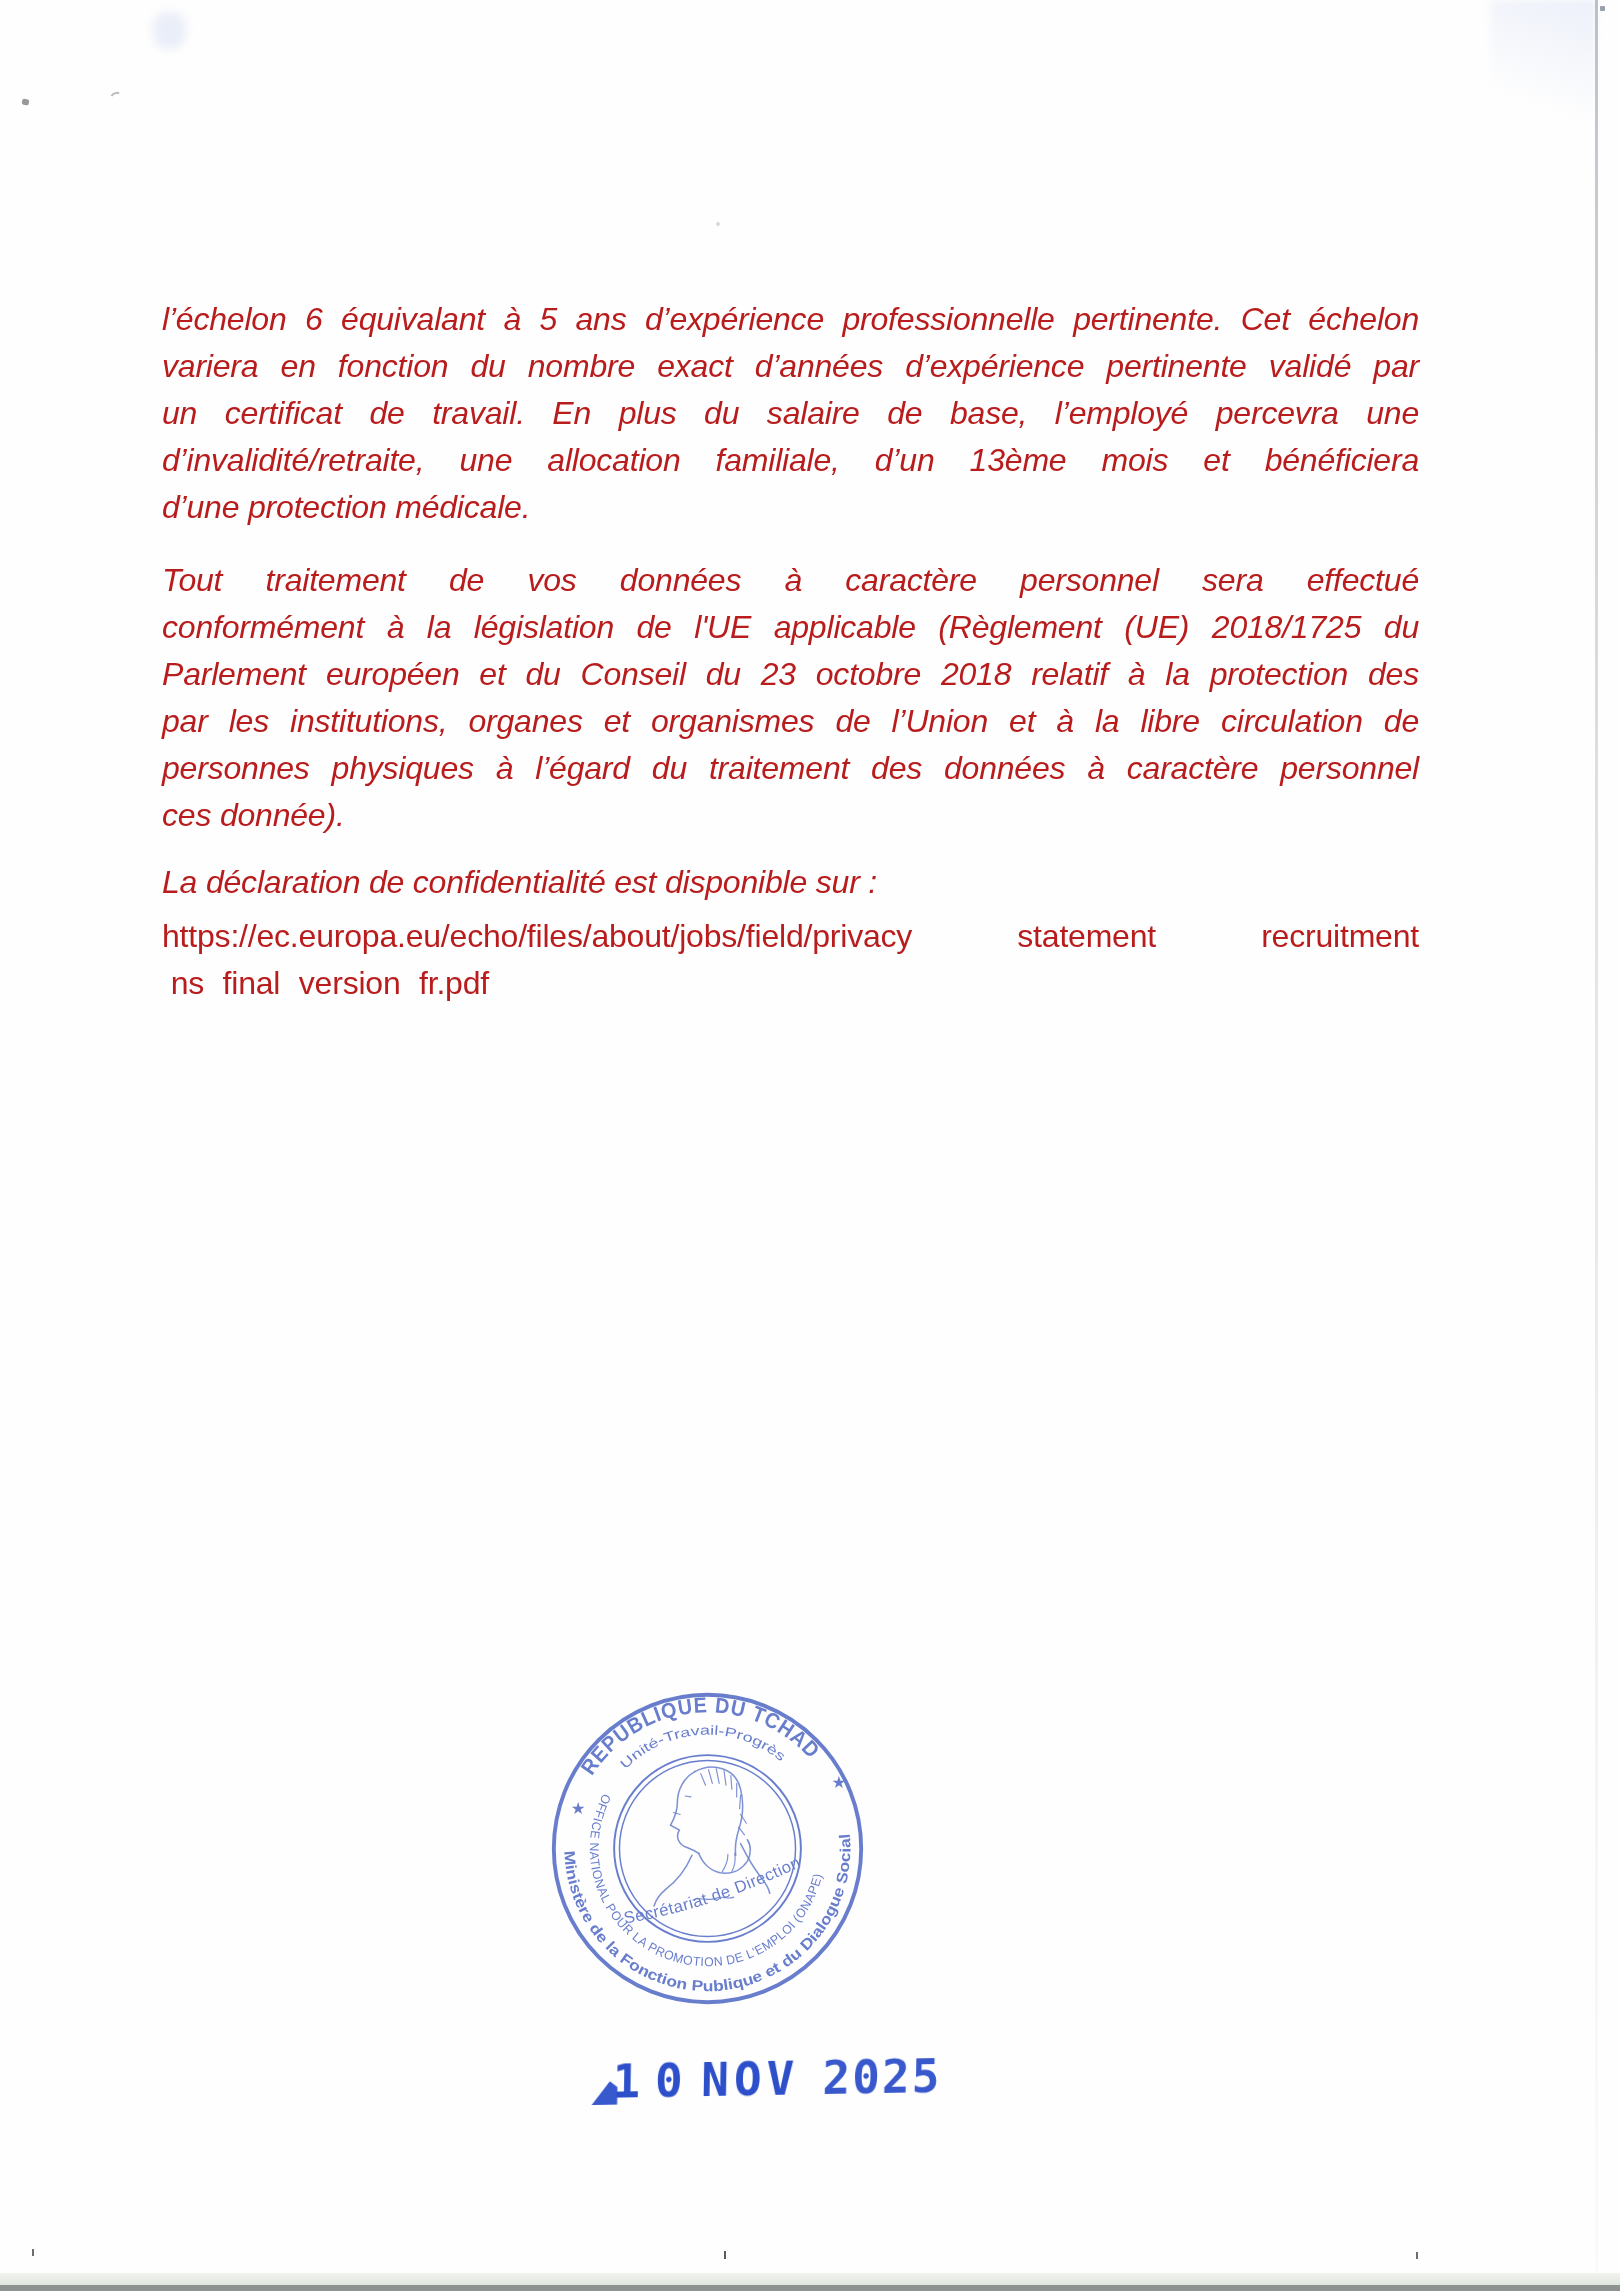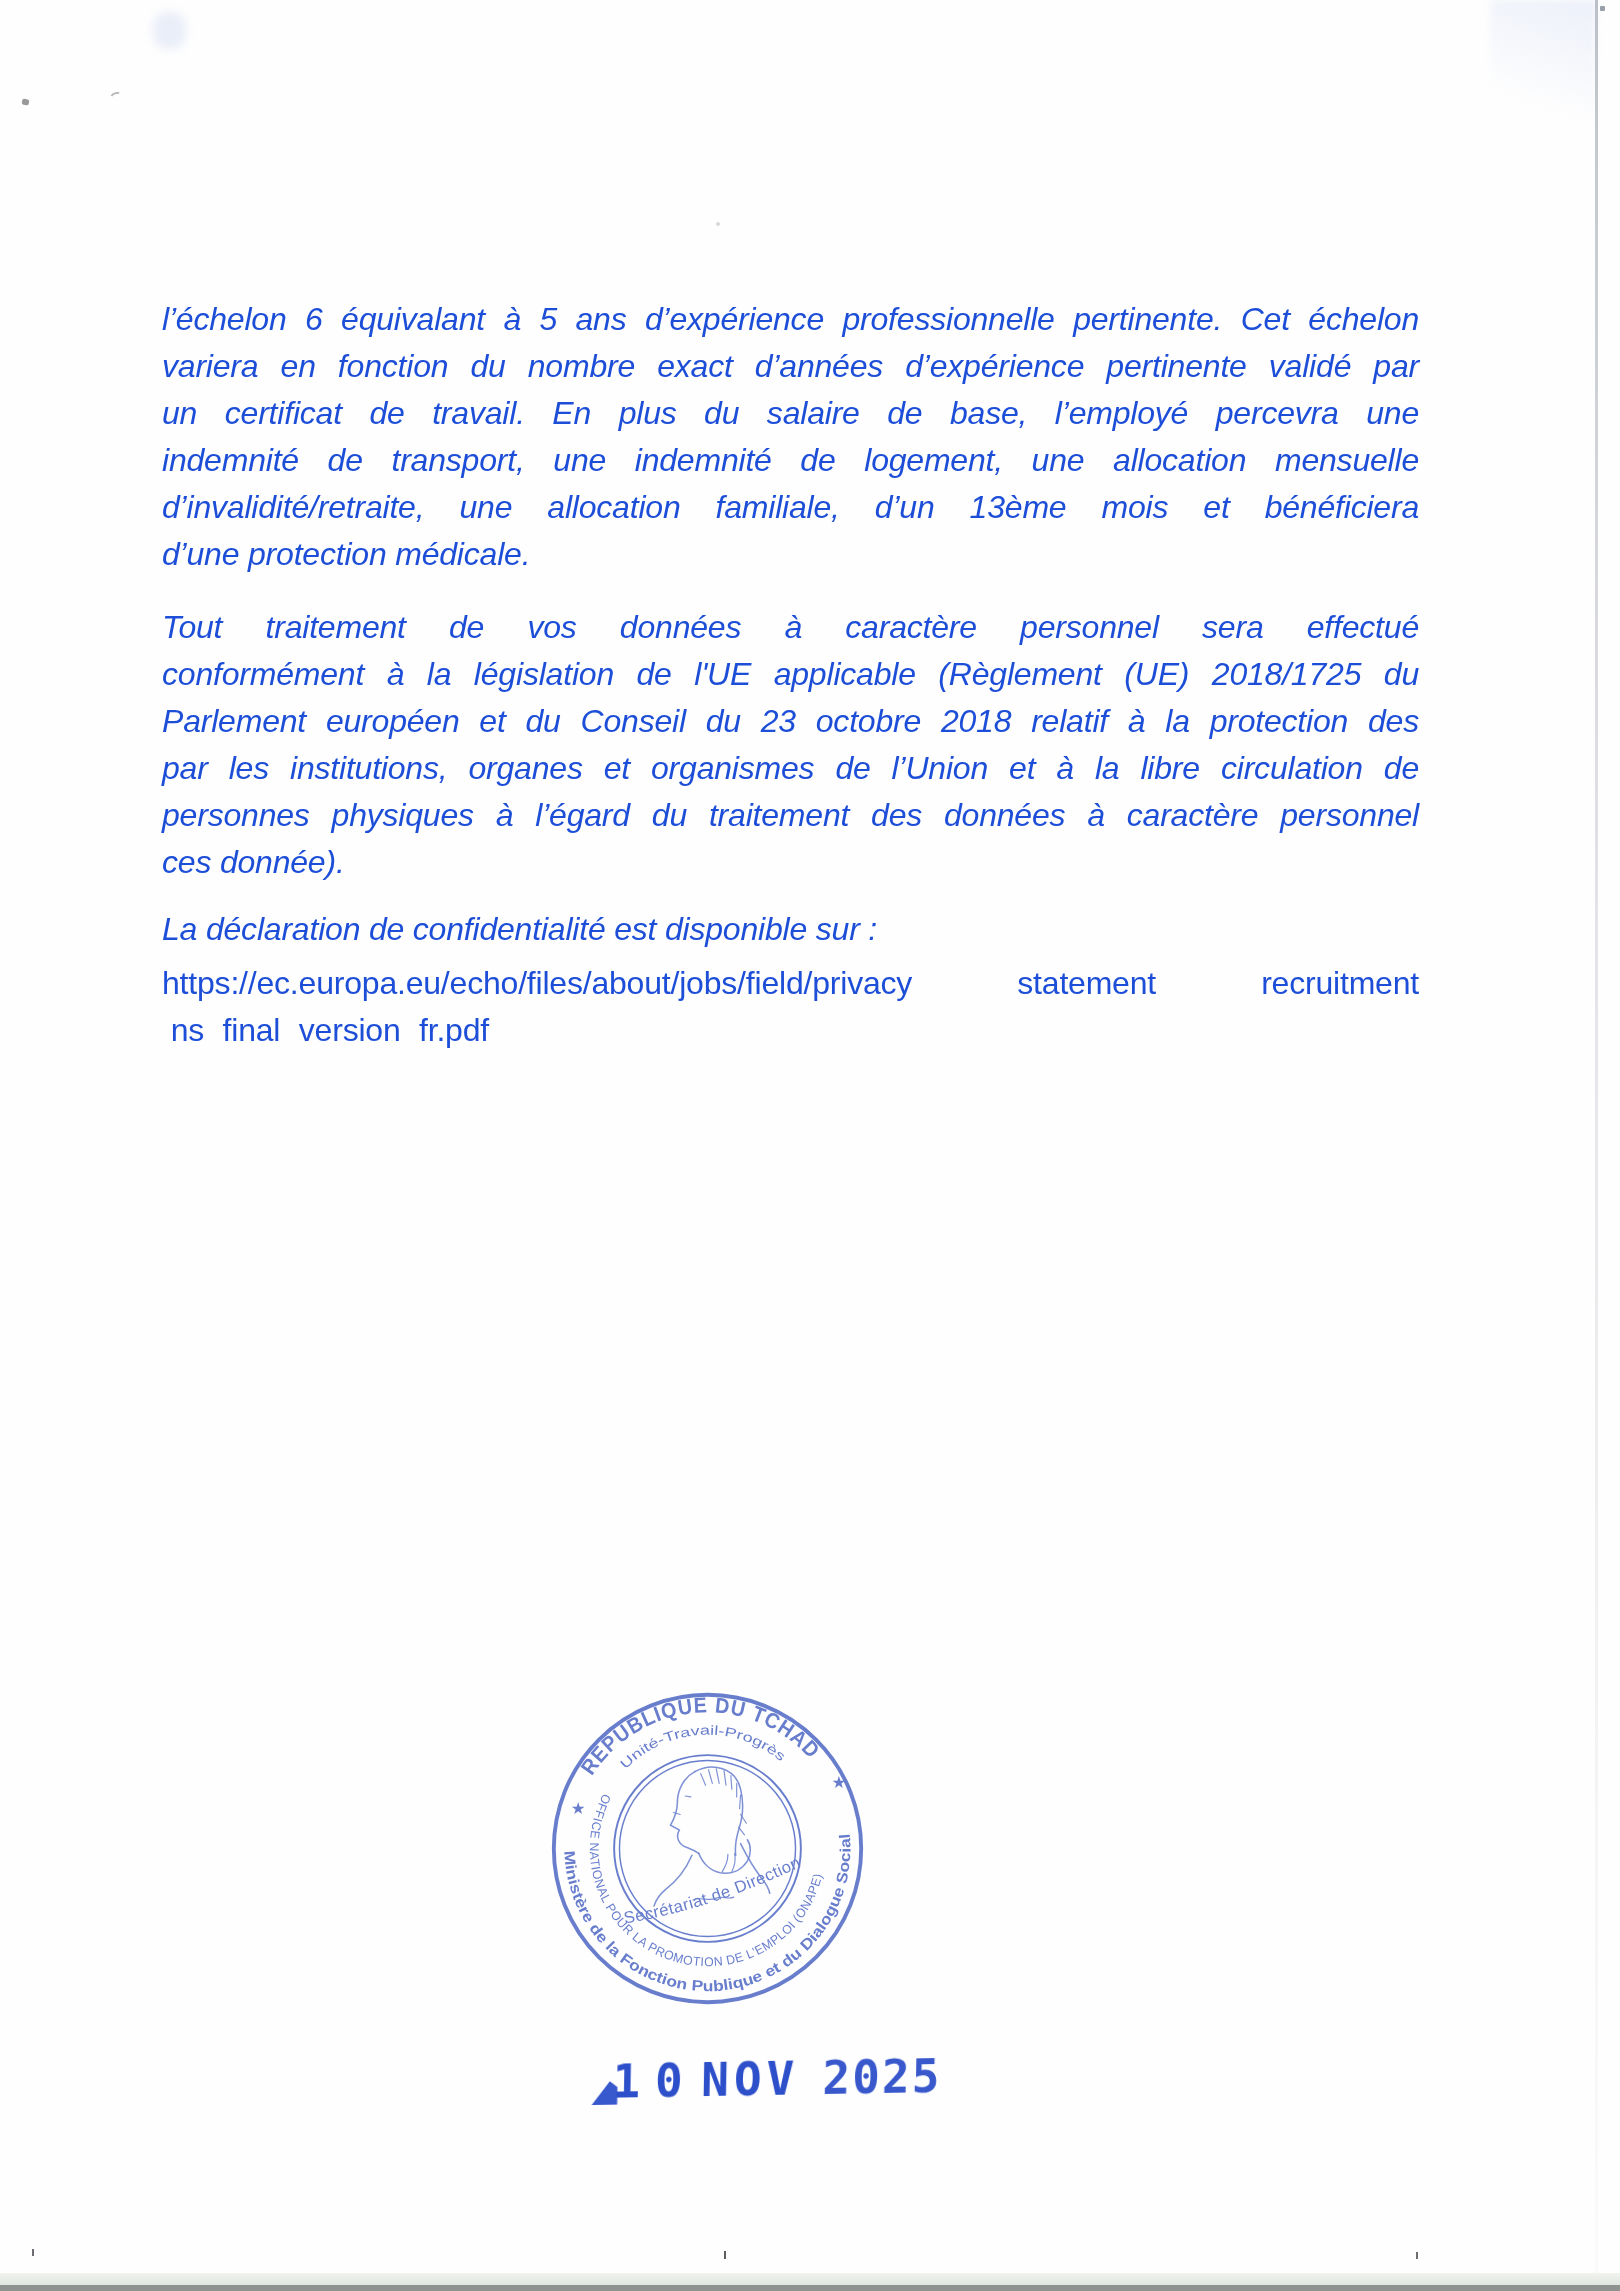--- a/index.html
+++ b/index.html
@@ -8,21 +8,21 @@
     width:1620px; height:2292px;
     margin:0 auto;
     background:#fefefe;
     overflow:hidden;
     font-family:"Liberation Sans", sans-serif;
   }
 
   
   .textblock {
     position:absolute; left:162px; top:296px; width:1257px;
-    color:#1d4ed8;
+    color:#b91c1c;
     font-style:italic;
     font-size:32px; line-height:47px;
     letter-spacing:-0.2px;
   }
   .para  { margin:0 0 25.5px 0; }
   .para-mid { margin:0 0 20px 0; }
   .para-last { margin:0 0 7.8px 0; }
   .jline { text-align:justify; text-align-last:justify; }
   .lline { text-align:left; }
   .linkblock { font-style:normal; font-size:32px; margin:0; }
@@ -99,21 +99,20 @@
   <div class="artifact tick3"></div>
   <div class="artifact band-light"></div>
   <div class="artifact band-dark"></div>
 
   <div class="textblock">
 
     <div class="para">
       <div class="jline">l’échelon 6 équivalant à 5 ans d’expérience professionnelle pertinente. Cet échelon</div>
       <div class="jline">variera en fonction du nombre exact d’années d’expérience pertinente validé par</div>
       <div class="jline">un certificat de travail. En plus du salaire de base, l’employé percevra une</div>
-      <div class="jline">indemnité de transport, une indemnité de logement, une allocation mensuelle</div>
       <div class="jline">d’invalidité/retraite, une allocation familiale, d’un 13ème mois et bénéficiera</div>
       <div class="lline">d’une protection médicale.</div>
     </div>
 
     <div class="para-mid">
       <div class="jline">Tout traitement de vos données à caractère personnel sera effectué</div>
       <div class="jline">conformément à la législation de l'UE applicable (Règlement (UE) 2018/1725 du</div>
       <div class="jline">Parlement européen et du Conseil du 23 octobre 2018 relatif à la protection des</div>
       <div class="jline">par les institutions, organes et organismes de l’Union et à la libre circulation de</div>
       <div class="jline">personnes physiques à l’égard du traitement des données à caractère personnel</div>

